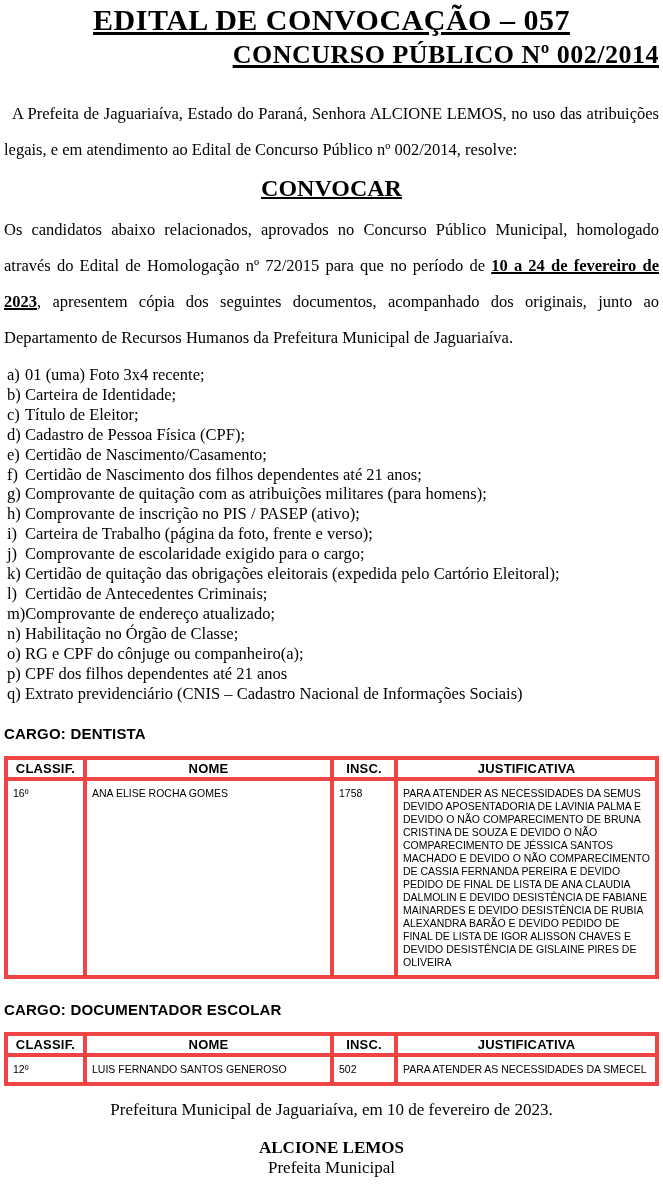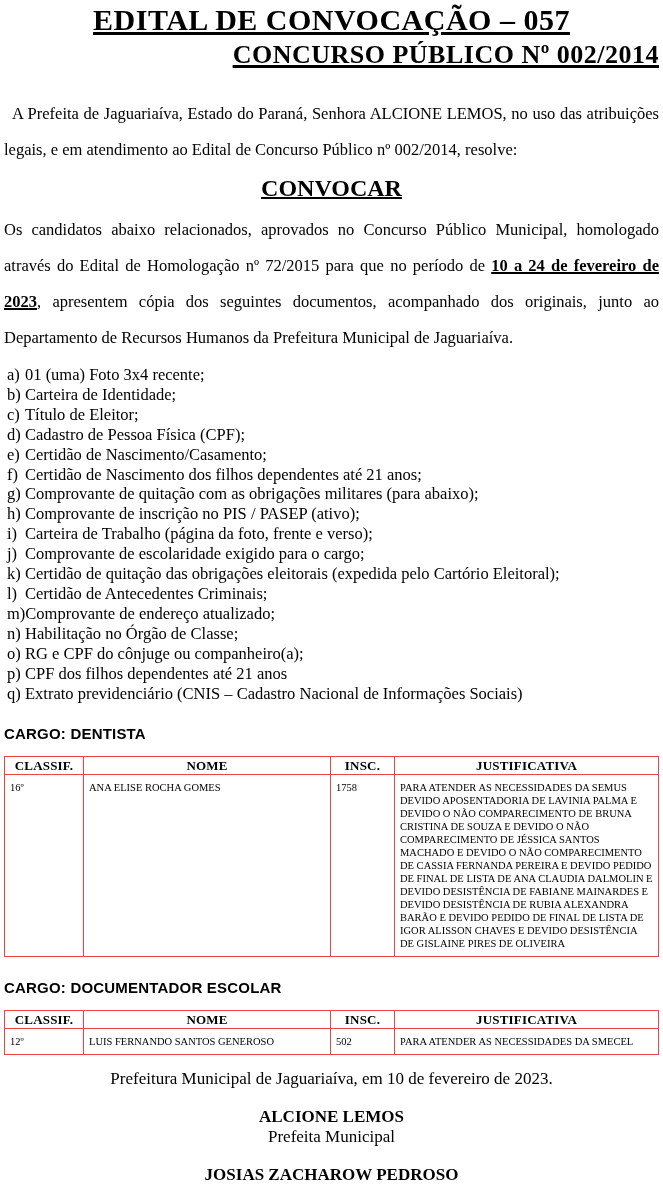--- a/index.html
+++ b/index.html
@@ -86,21 +86,21 @@
     font-weight: bold;
     letter-spacing: 0.2px;
   }
   .doc-table {
     border-collapse: collapse;
     table-layout: fixed;
     width: 655px;
     margin-top: 14px;
     font-family: "Liberation Sans", sans-serif;
   }
-  .doc-table th, .doc-table td { border: 1px solid #ef4444; font-family: Liberation Serif, serif; }
+  .doc-table th, .doc-table td { border: 4px solid #ef4444; }
   .doc-table th {
     font-size: 13px;
     line-height: 15px;
     padding: 1px 2px;
     font-weight: bold;
     text-align: center;
     letter-spacing: 0.2px;
   }
   .doc-table td {
     font-size: 10.5px;
@@ -161,21 +161,21 @@
         <span class="text">Certidão de Nascimento/Casamento;</span>
       </div>
 
       <div class="list-item">
         <span class="marker">f)</span>
         <span class="text">Certidão de Nascimento dos filhos dependentes até 21 anos;</span>
       </div>
 
       <div class="list-item">
         <span class="marker">g)</span>
-        <span class="text">Comprovante de quitação com as obrigações militares (para abaixo);</span>
+        <span class="text">Comprovante de quitação com as atribuições militares (para homens);</span>
       </div>
 
       <div class="list-item">
         <span class="marker">h)</span>
         <span class="text">Comprovante de inscrição no PIS / PASEP (ativo);</span>
       </div>
 
       <div class="list-item">
         <span class="marker">i)</span>
         <span class="text">Carteira de Trabalho (página da foto, frente e verso);</span>

